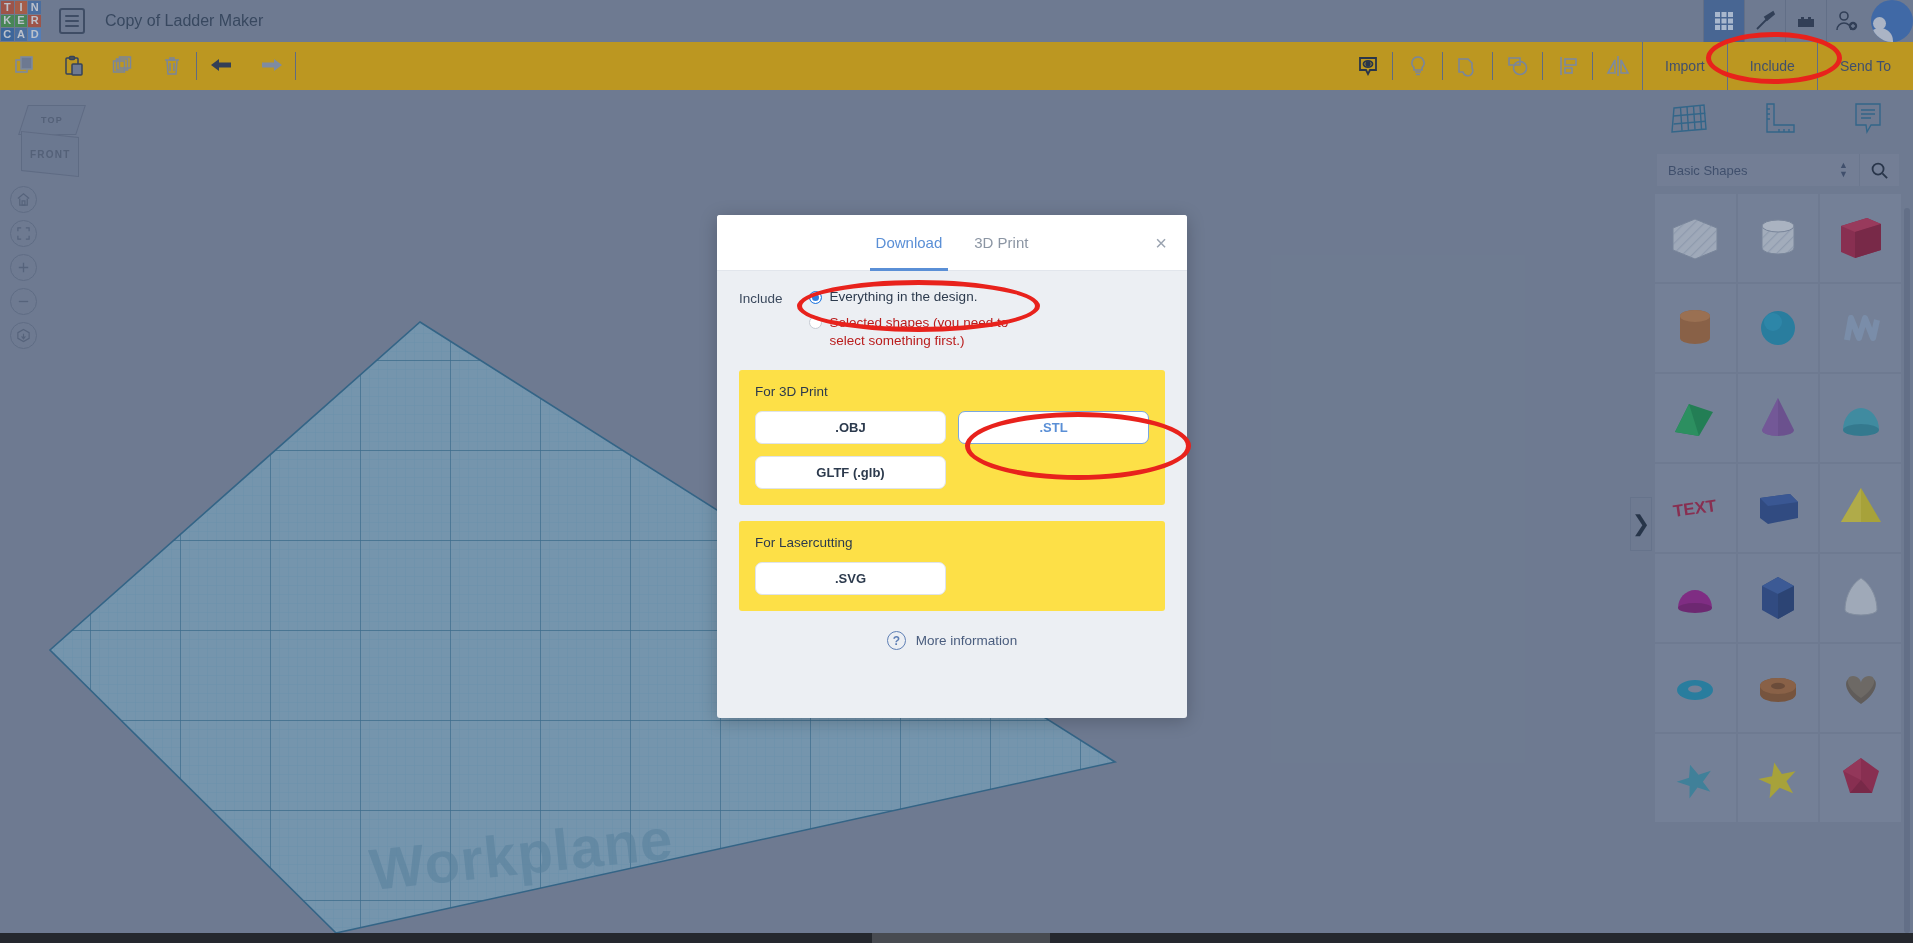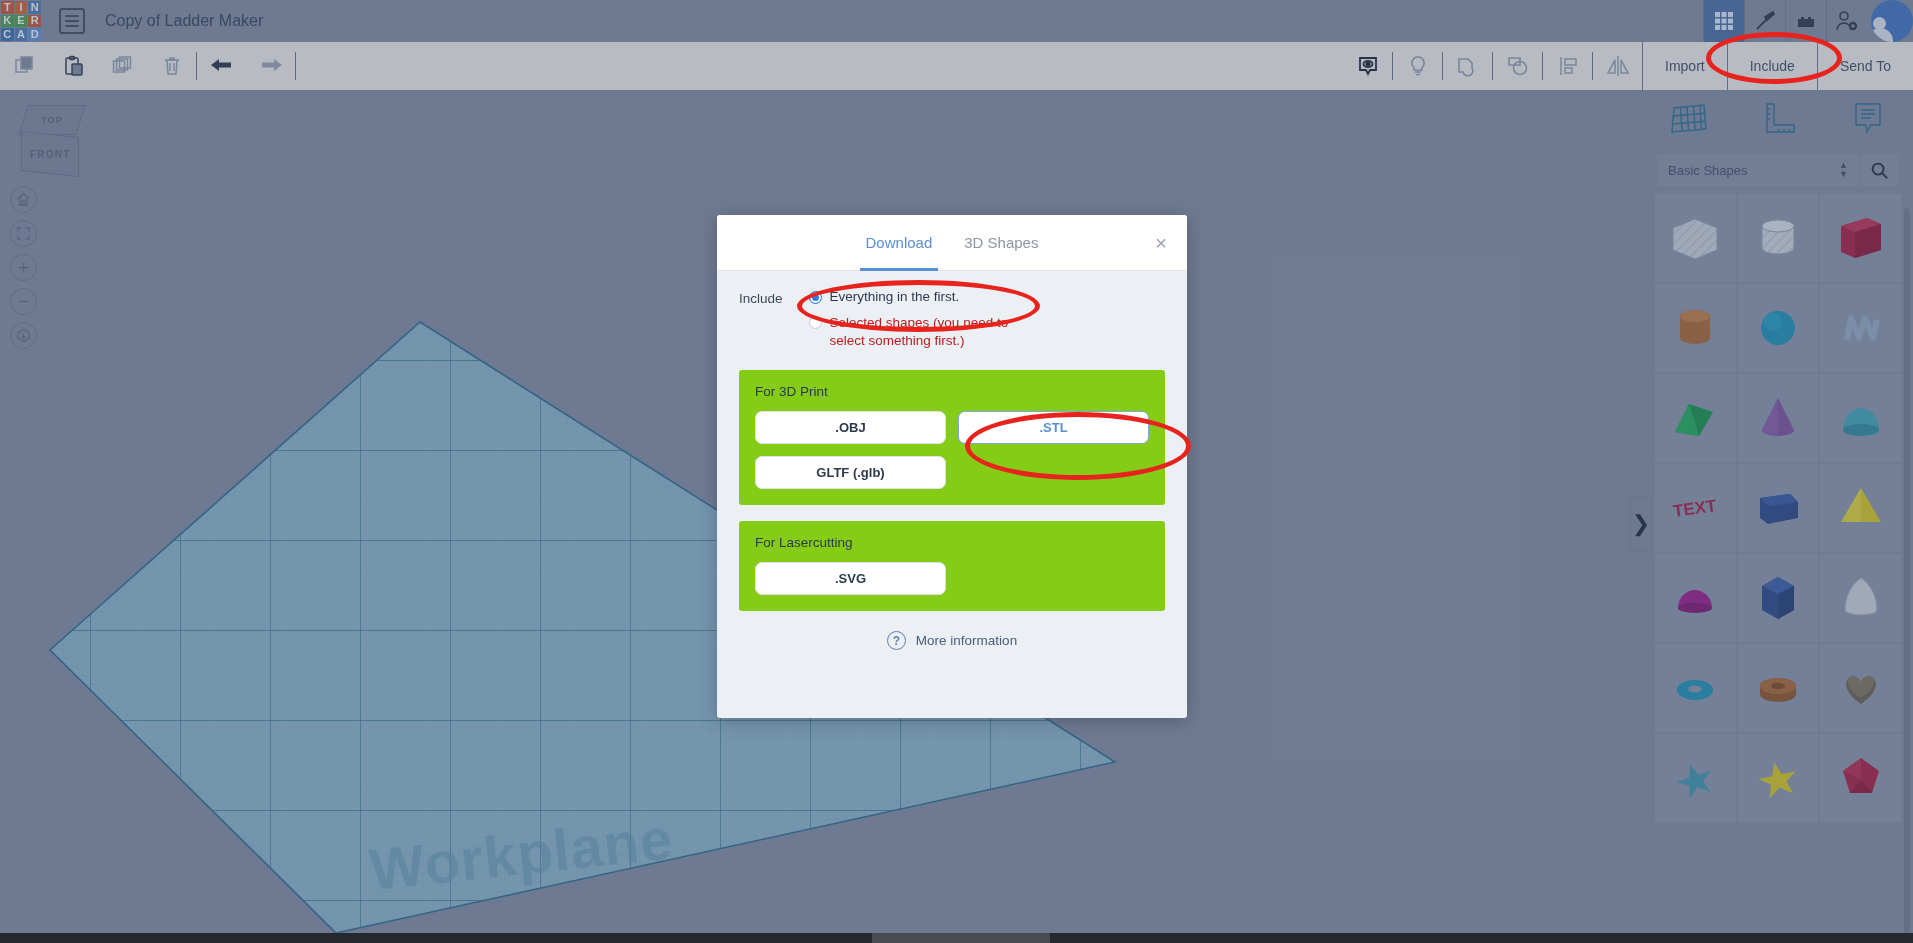--- a/index.html
+++ b/index.html
@@ -54,21 +54,21 @@
     margin-left: 4px;
   }
   .avatar .head { width: 13px; height: 13px; border-radius: 50%; background: #d3dcea;
     position: relative; top: -12px; }
   .avatar .body { width: 26px; height: 14px; border-radius: 13px 13px 0 0; background: #d3dcea;
     position: relative; left: -19px; top: 0px;}
 
   
   .toolbar2 {
     position: absolute; left: 0; top: 42px; width: 1913px; height: 48px;
-    background: #e5e5e5; display: flex; align-items: center;
+    background: #eab308; display: flex; align-items: center;
   }
   .t2-icon {
     width: 49px; height: 48px; display: flex; align-items: center; justify-content: center;
   }
   .t2-sep { width: 1px; height: 28px; background: #69768f; }
   .spacer { flex: 1; }
   .t2-right-icons { display: flex; align-items: center; }
   .ie-btns { display: flex; align-items: stretch; height: 48px; }
   .ie-btn {
     display: flex; align-items: center; justify-content: center;
@@ -198,21 +198,21 @@
   .radio {
     width: 13px; height: 13px; border-radius: 50%; border: 1px solid #9aa3b0;
     background: #fff; flex: none; margin-top: 2px; position: relative;
   }
   .radio.checked { border-color: #2f7fe0; background: #2f7fe0; box-shadow: inset 0 0 0 2px #fff; }
   .radio.disabled { border-color: #c6cbd3; }
   .opt-label { color: #2c3a4d; }
   .opt-label.disabled { color: #b91c1c; max-width: 215px; line-height: 1.35; }
 
   .card {
-    background: #84cc16; border-radius: 3px; margin: 0 22px 16px 22px;
+    background: #fde047; border-radius: 3px; margin: 0 22px 16px 22px;
     padding: 14px 16px 16px 16px;
   }
   .card-title { font-size: 13.5px; color: #2c3a4d; margin-bottom: 12px; }
   .fmt-grid { display: grid; grid-template-columns: 1fr 1fr; gap: 12px; }
   .fmt-btn {
     height: 33px; border: 1px solid #dfe3e9; border-radius: 7px; background: #fff;
     display: flex; align-items: center; justify-content: center;
     font-size: 13px; color: #2c3a4d; font-weight: bold;
   }
   .fmt-btn.focus { border-color: #7aa7e0; color: #5a8fd6; }
@@ -660,30 +660,30 @@
     <div class="scrollbar"></div>
   </div>
 
   <div class="collapse-handle">❯</div>
 
   <div class="modal-backdrop"></div>
 
   <div class="modal">
     <div class="modal-head">
       <div class="tab active">Download</div>
-      <div class="tab">3D Shapes</div>
+      <div class="tab">3D Print</div>
       <div class="modal-close">×</div>
     </div>
 
     <div class="include-row">
       <div class="include-label">Include</div>
       <div class="radio-group">
         <label class="radio-opt">
           <span class="radio checked"></span>
-          <span class="opt-label">Everything in the first.</span>
+          <span class="opt-label">Everything in the design.</span>
         </label>
         <label class="radio-opt">
           <span class="radio disabled"></span>
           <span class="opt-label disabled">Selected shapes (you need to select something first.)</span>
         </label>
       </div>
     </div>
 
     <div style="height:20px"></div>
 

